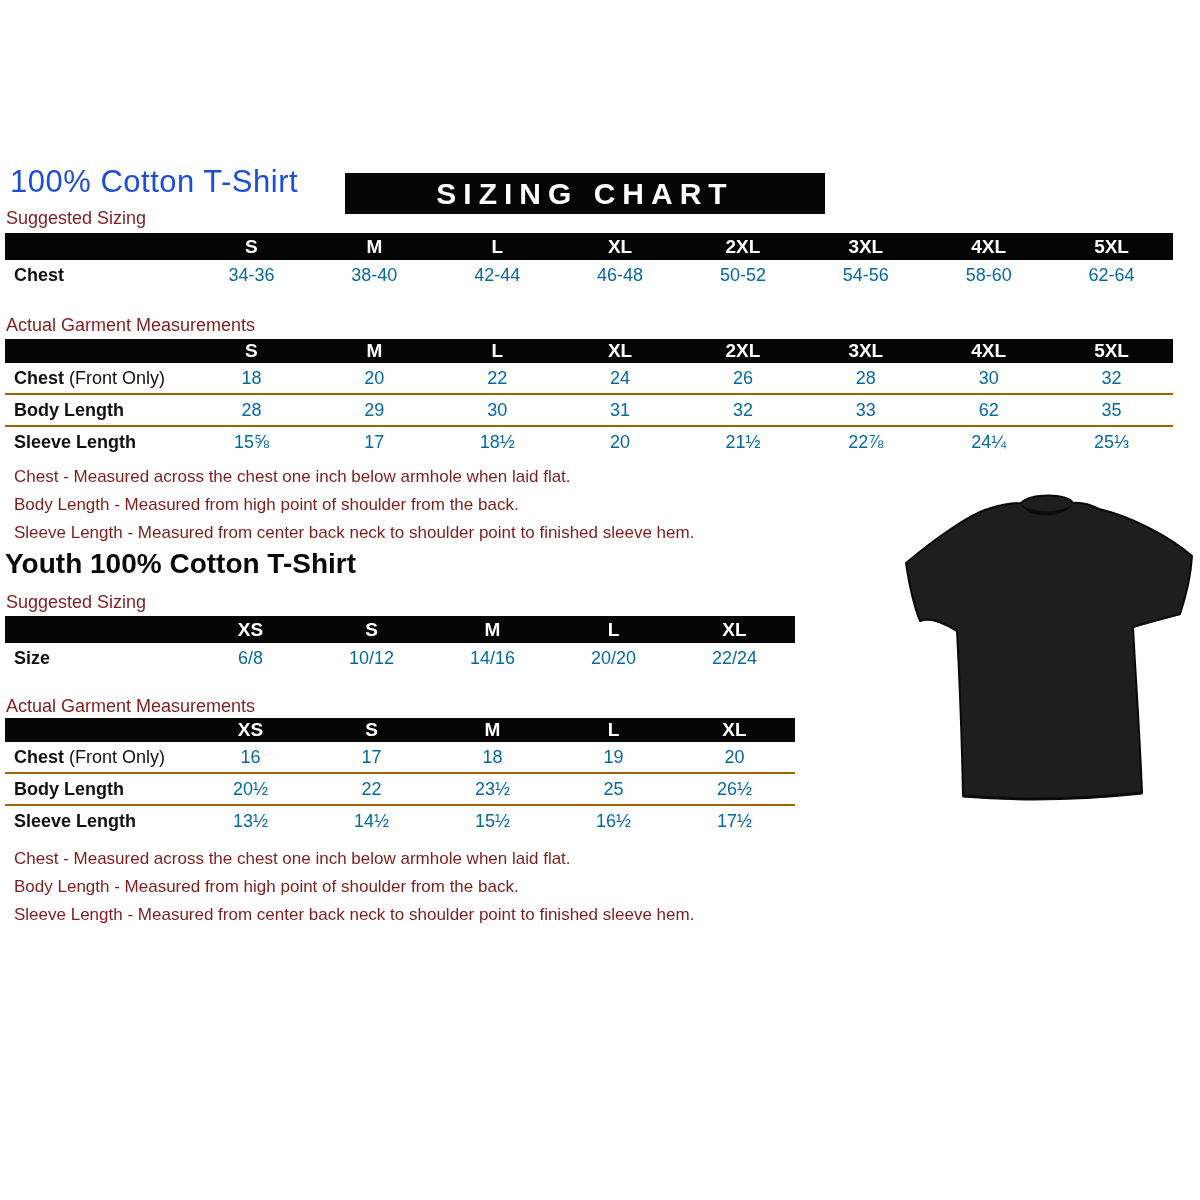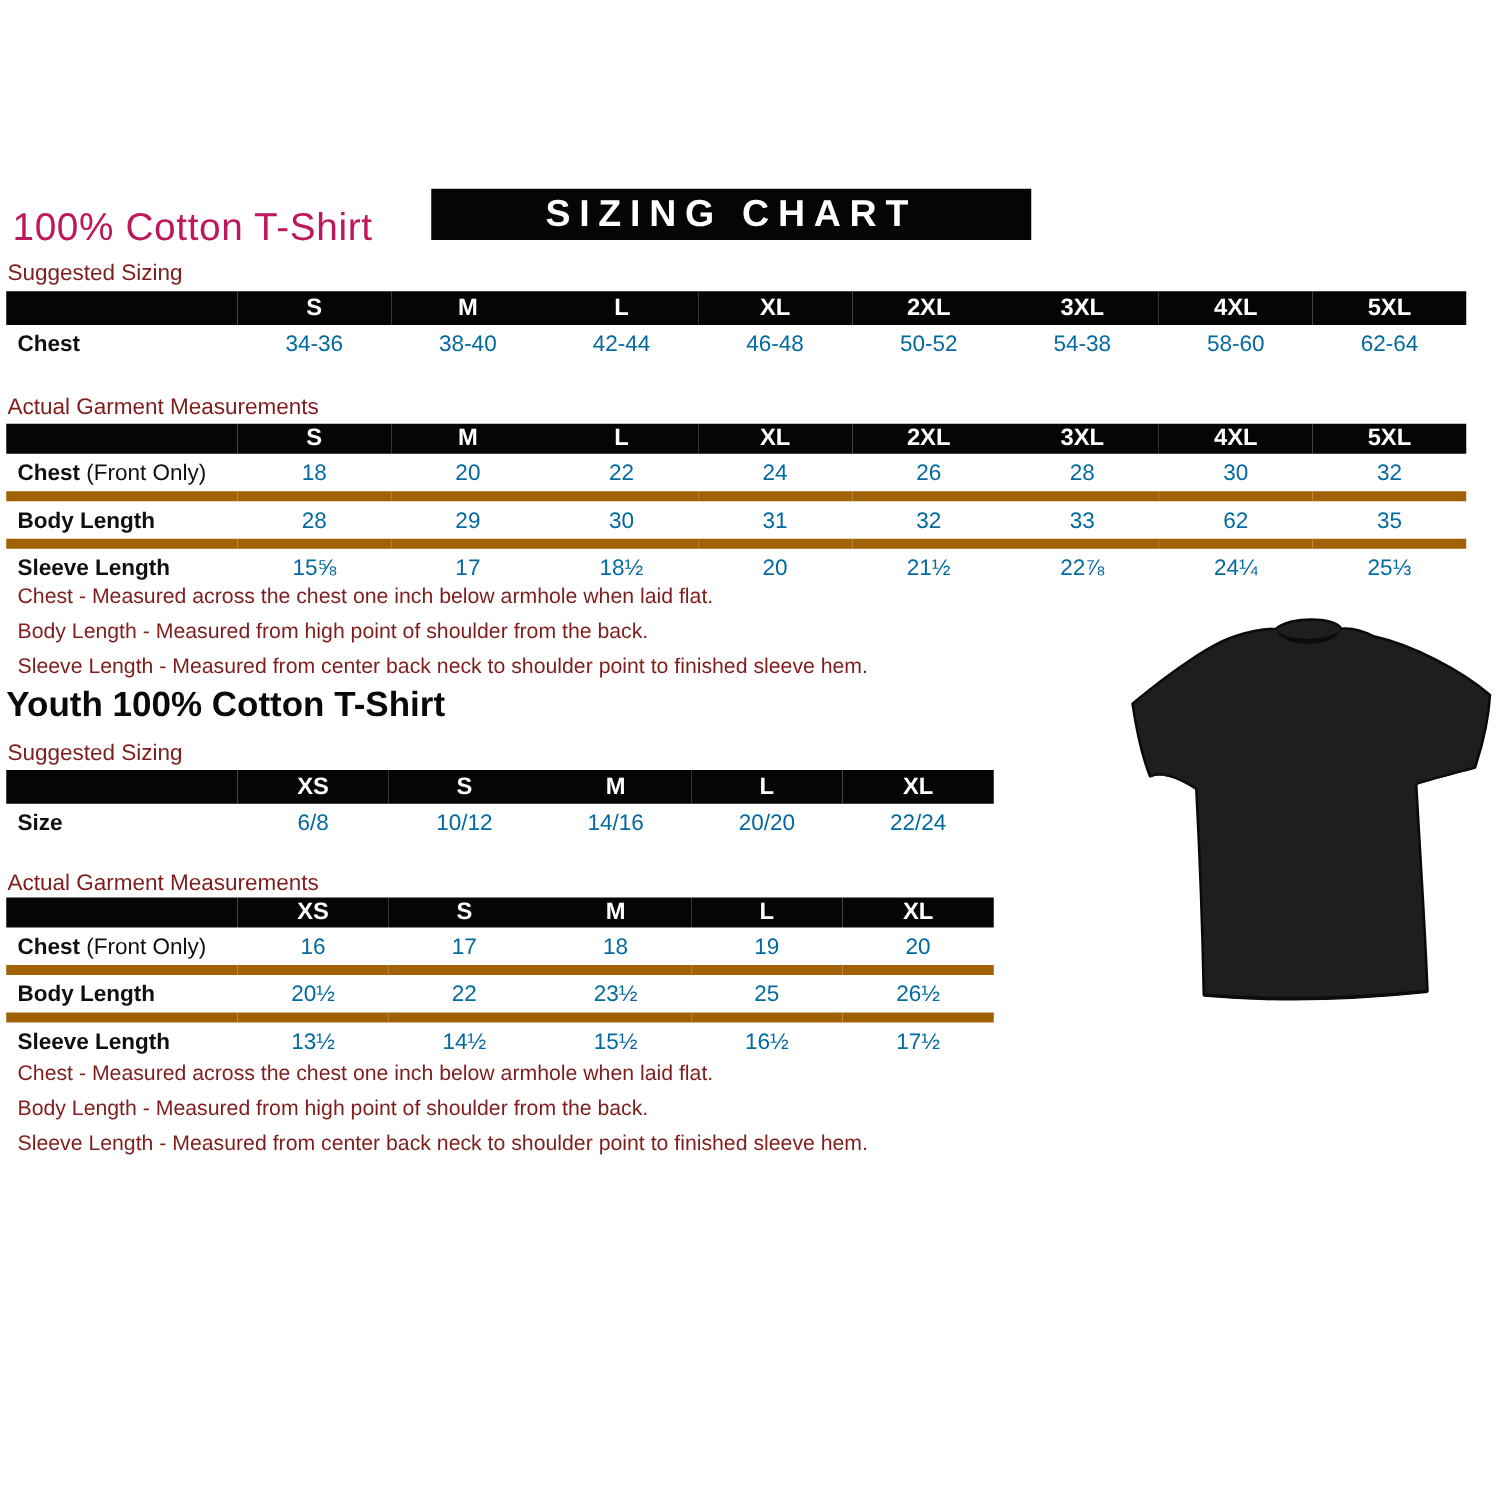--- a/index.html
+++ b/index.html
@@ -1,31 +1,31 @@
 <!DOCTYPE html>
 <html><head>
 <meta charset="utf-8">
 <style>
   html,body{margin:0;padding:0;}
   body{
     width:1200px;height:1200px;background:#ffffff;overflow:hidden;position:relative;
     font-family:"Liberation Sans","DejaVu Sans",sans-serif;color:#1a1a1a;
   }
   .abs{position:absolute;}
-  .page-title{left:10px;top:164px;font-size:31px;font-weight:400;color:#be185d;letter-spacing:0.5px;}
-  .banner{left:345px;top:151px;width:480px;height:41px;background:#050505;display:flex;align-items:center;justify-content:center;}
+  .page-title{left:10px;top:164px;font-size:31px;font-weight:400;color:#1d4ed8;letter-spacing:0.5px;}
+  .banner{left:345px;top:173px;width:480px;height:41px;background:#050505;display:flex;align-items:center;justify-content:center;}
   .banner span{color:#ffffff;font-weight:bold;font-size:30px;letter-spacing:7px;}
   .sec-label{font-size:18px;color:#7f1d1d;}
   table.tbl{border-collapse:collapse;table-layout:fixed;position:absolute;left:5px;}
   table.tbl th{background:#050505;color:#ffffff;font-weight:bold;font-size:19px;text-align:center;padding:0;}
   table.tbl td{font-size:18px;text-align:center;color:#0369a1;padding:0;}
   table.tbl td.rl{text-align:left;padding-left:9px;color:#101010;}
   .b{font-weight:bold;}
   .sfx{font-weight:400;}
-  tr.sep td{border-top:8px solid #a16207;}
+  tr.sep td{border-top:2px solid #a16207;}
   .t-adult{width:1168px;}
   .t-youth{width:790px;}
   .hdr-h27 th{height:27px;}
   .hdr-h24 th{height:24px;}
   .row-h30 td{height:30px;}
   .notes div{font-size:17px;color:#7f1d1d;line-height:28px;}
   .youth-title{left:5px;top:548px;font-size:28px;font-weight:bold;color:#0a0a0a;text-align:center;}
 </style>
 </head>
 <body>
@@ -65,21 +65,21 @@
       </tr>
     </thead>
     <tbody>
       <tr class="row-h30">
         <td class="rl"><span class="b">Chest</span></td>
         <td>34-36</td>
         <td>38-40</td>
         <td>42-44</td>
         <td>46-48</td>
         <td>50-52</td>
-        <td>54-38</td>
+        <td>54-56</td>
         <td>58-60</td>
         <td>62-64</td>
       </tr>
     </tbody>
   </table>
 
   <div class="abs sec-label" style="left:6px;top:315px;">Actual Garment Measurements</div>
 
   <table class="tbl t-adult" style="top:339px;">
     <colgroup>

